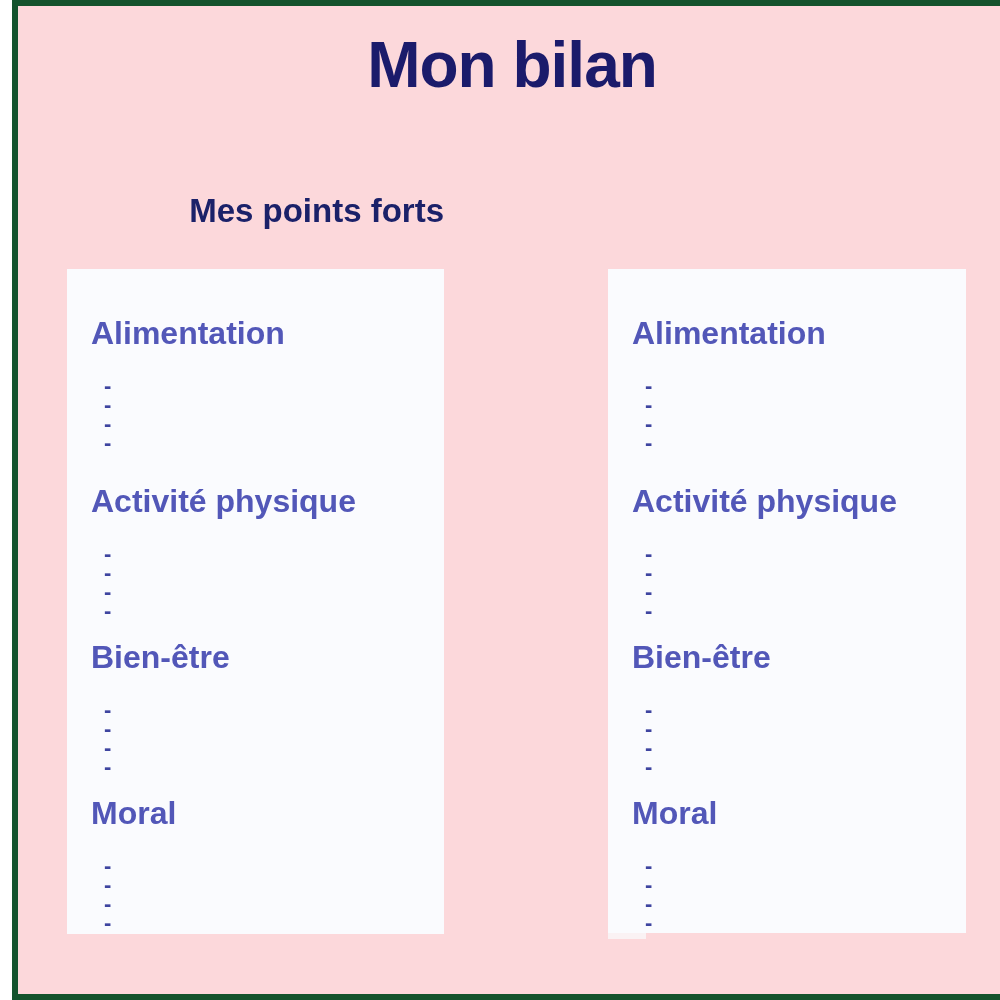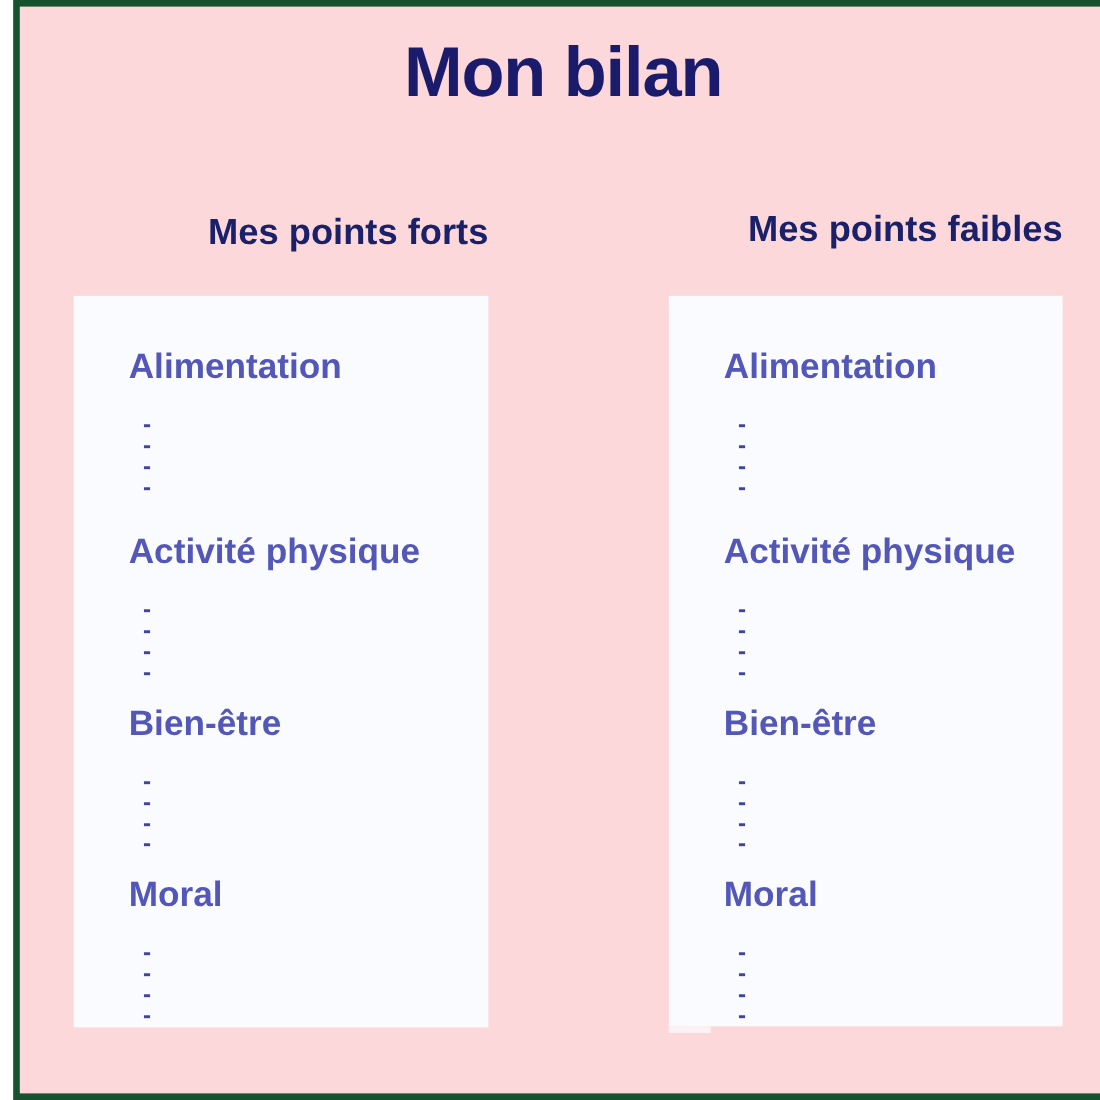--- a/index.html
+++ b/index.html
@@ -33,21 +33,21 @@
     text-align: right;
     line-height: 1;
   }
   .col-header.left  { left: 49px;  width: 377px; top: 188px; }
   .col-header.right { left: 590px; width: 358px; top: 185px; }
   .card {
     position: absolute;
     top: 263px;
     box-sizing: border-box;
     background: #fafbfe;
-    padding: 48px 14px 0 50px;
+    padding: 48px 14px 0 24px;
   }
   .card.left  { left: 49px;  width: 377px; height: 665px; }
   .card.right { left: 590px; width: 358px; height: 664px; }
   .section { margin: 0; }
   .section.gap-lg { margin-bottom: 32px; }
   .section.gap-sm { margin-bottom: 20px; }
   .section-heading {
     margin: 0;
     font-size: 32px;
     font-weight: bold;
@@ -72,21 +72,20 @@
   }
 </style>
 </head>
 <body>
 
 <div class="page">
 
   <div class="title">Mon bilan</div>
 
   <div class="col-header left">Mes points forts</div>
-  <div class="col-header right">Mes points faibles</div>
 
   <div class="card left">
     <div class="section gap-lg">
       <h2 class="section-heading">Alimentation</h2>
       <div class="dash-list">
         <div class="dash-line">-</div>
         <div class="dash-line">-</div>
         <div class="dash-line">-</div>
         <div class="dash-line">-</div>
       </div>

